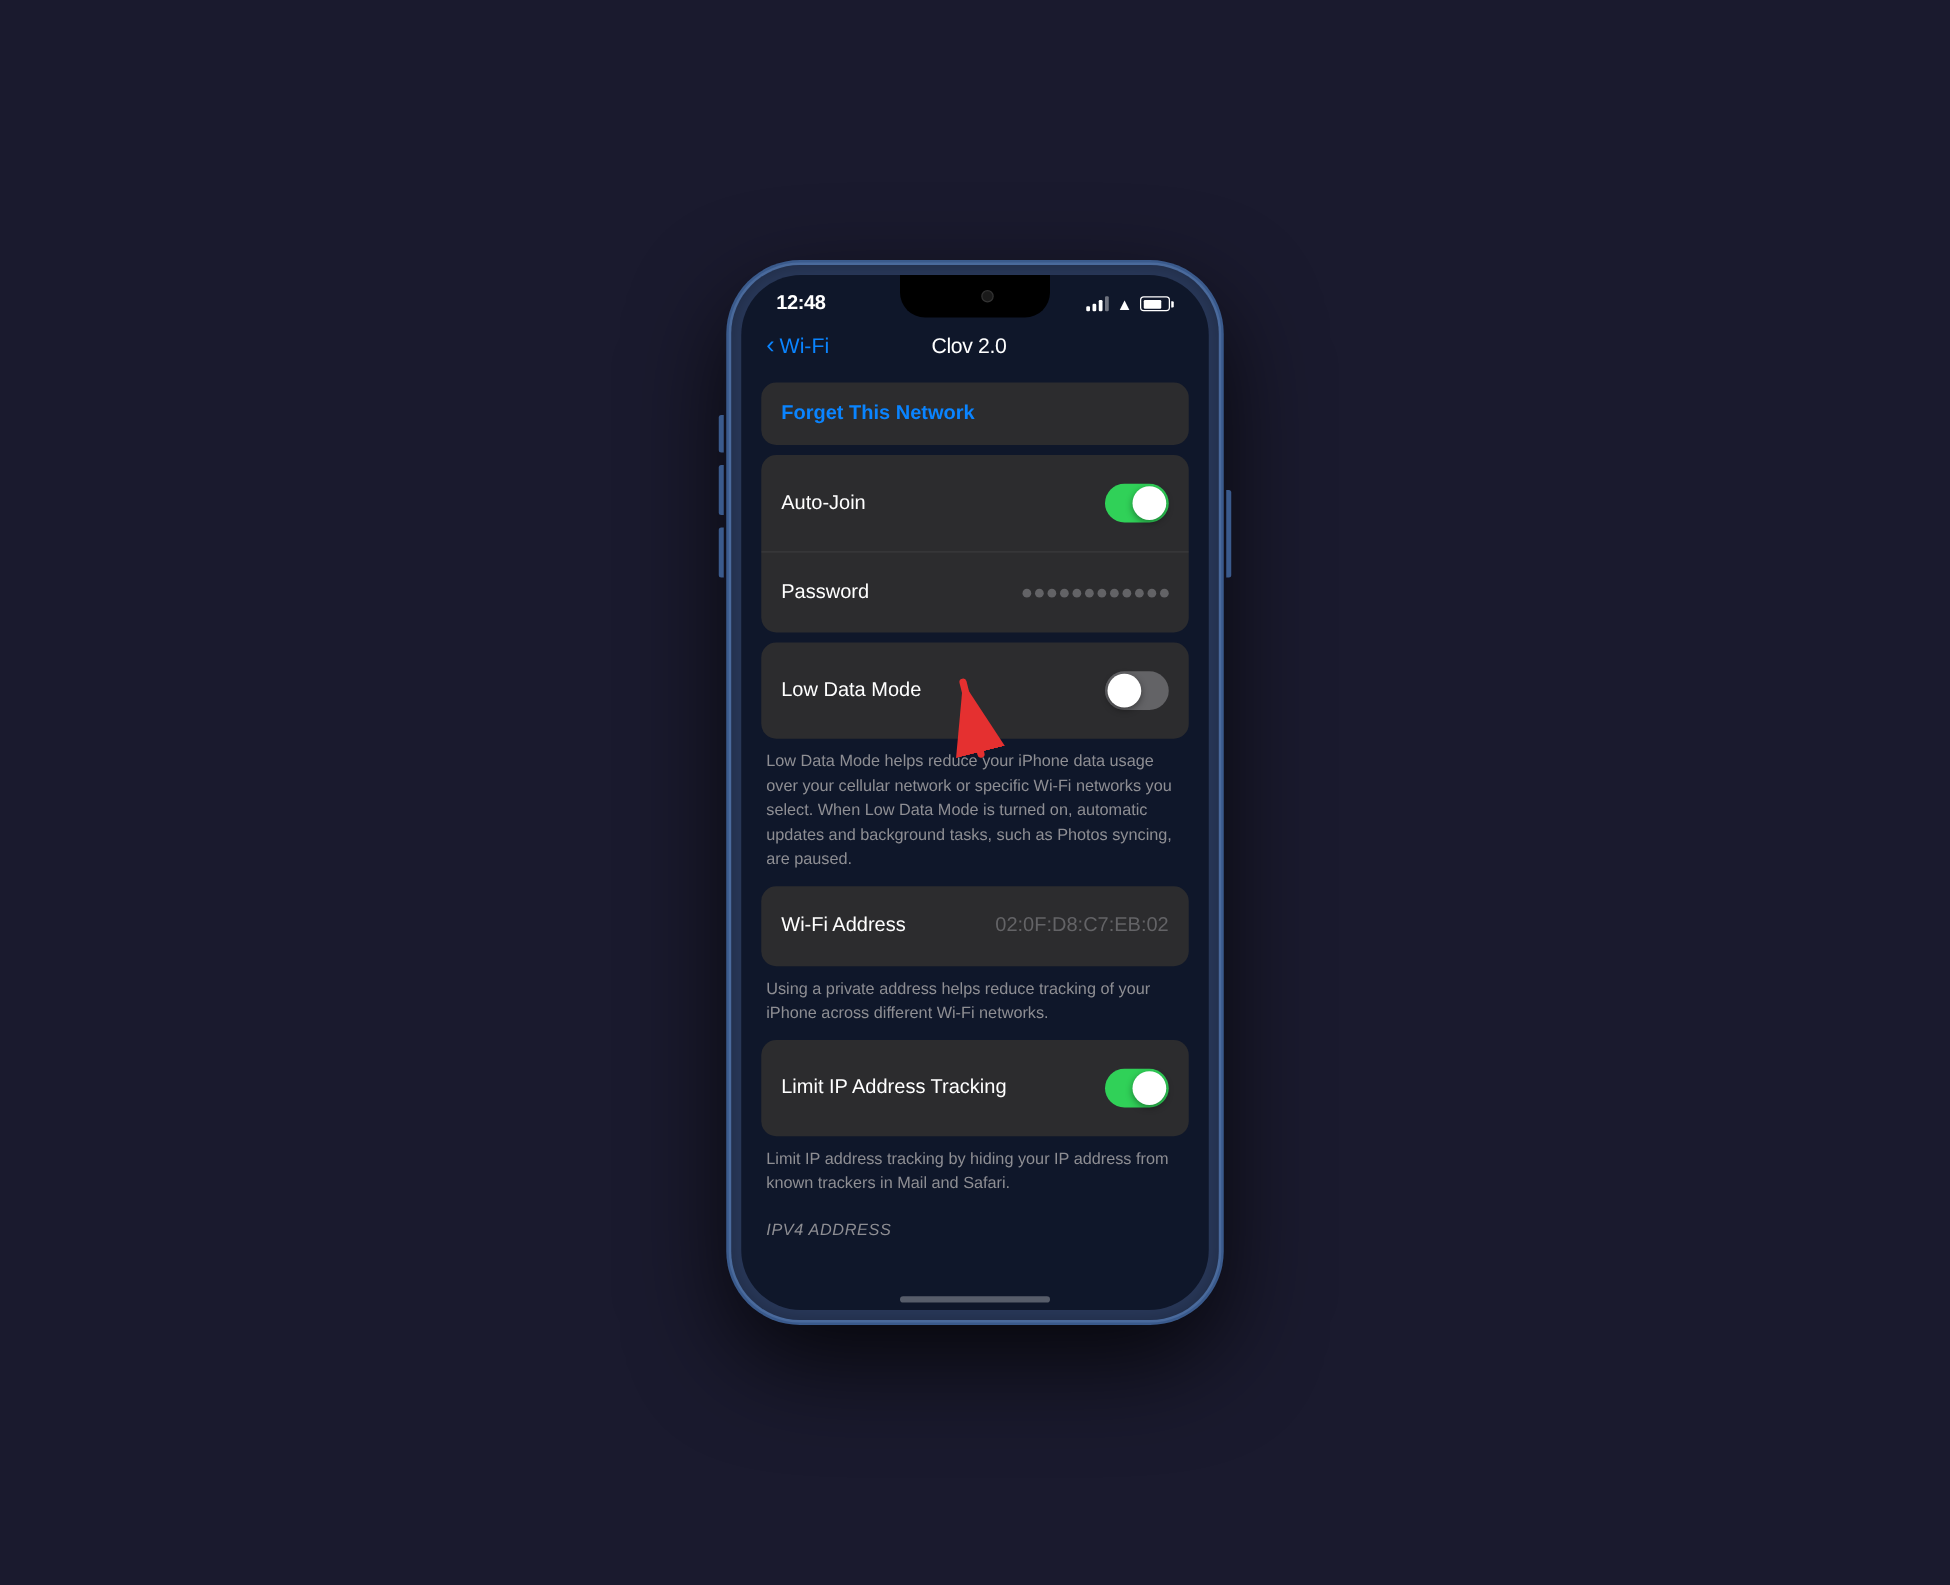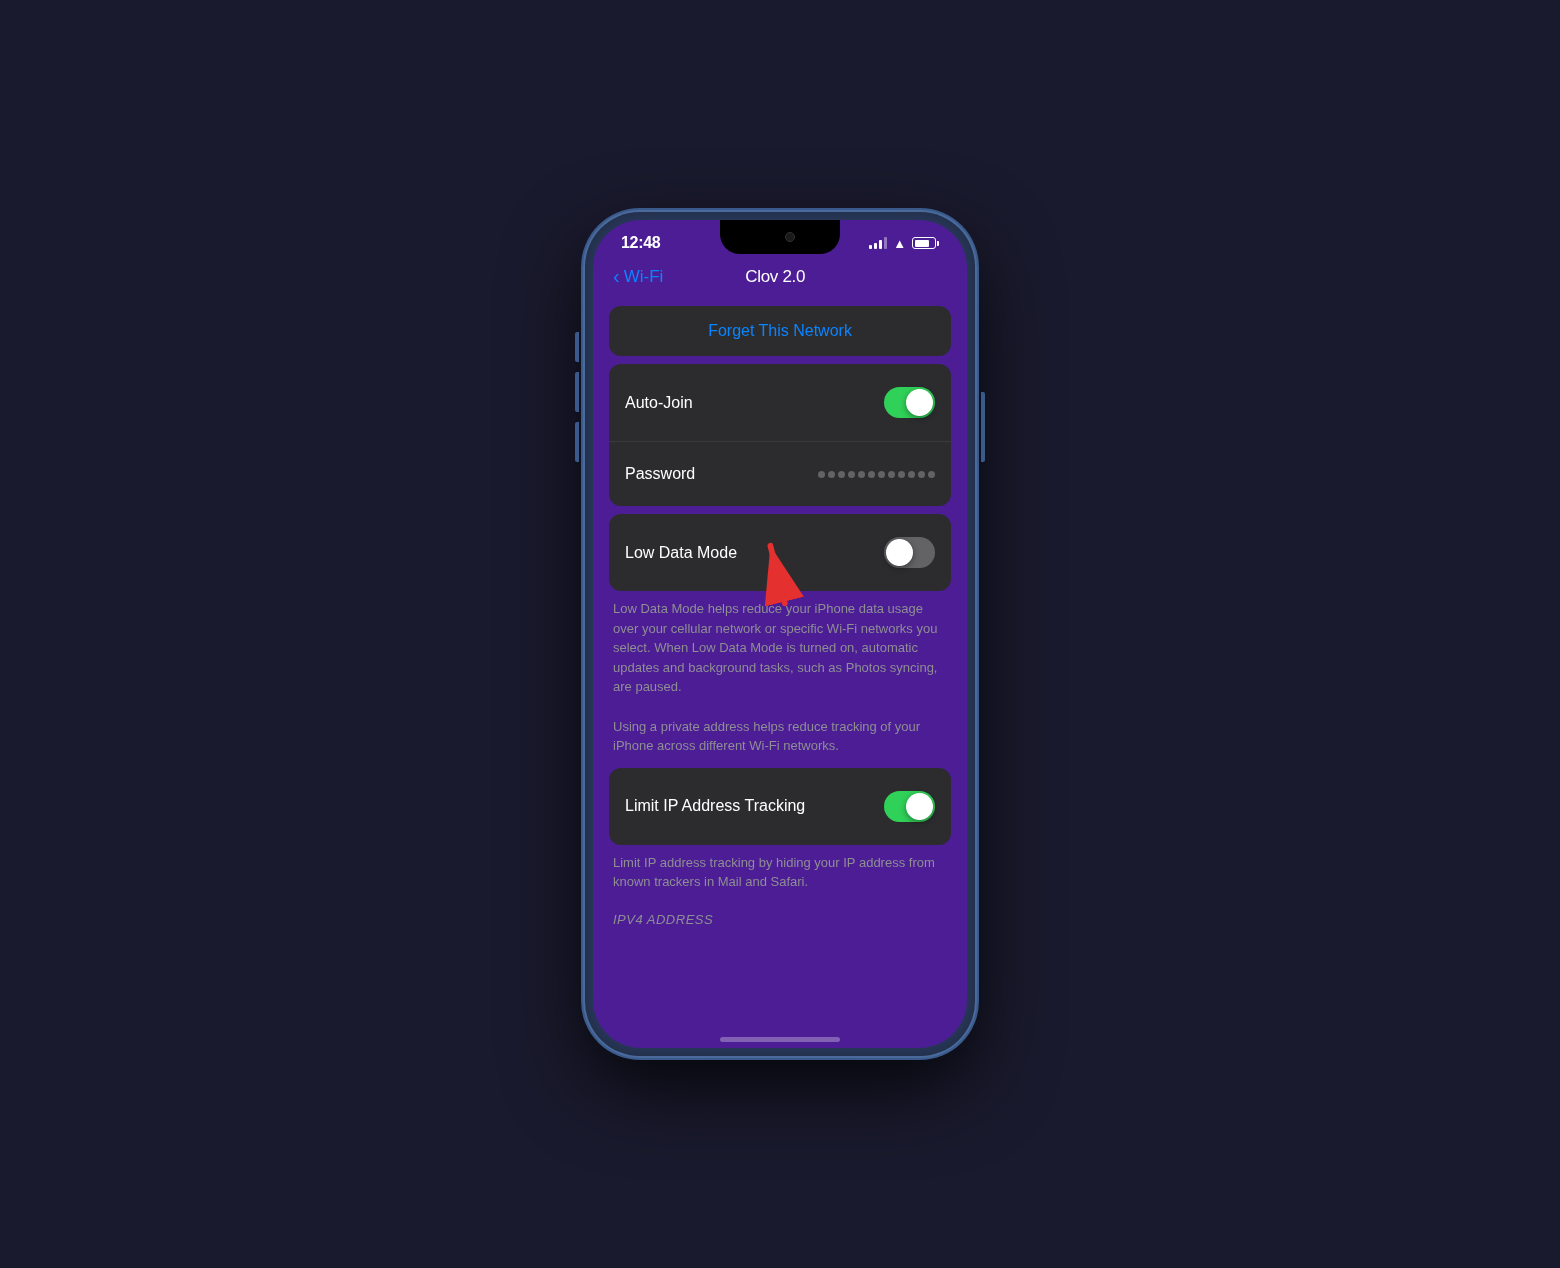--- a/index.html
+++ b/index.html
@@ -23,21 +23,21 @@
         0 0 0 2px #4a6a9c,
         0 0 0 4px #3a5a8c,
         0 30px 80px rgba(0,0,0,0.8),
         inset 0 0 20px rgba(0,0,0,0.3);
       position: relative;
     }
 
     .phone-inner {
       width: 100%;
       height: 100%;
-      background: #4c1d95;
+      background: #0f172a;
       border-radius: 48px;
       overflow: hidden;
       position: relative;
       display: flex;
       flex-direction: column;
     }
 
     
     .btn-volume-up {
       position: absolute;
@@ -252,24 +252,25 @@
 
     .cell-value-blue {
       color: #0a84ff;
       font-size: 16px;
     }
 
     
     .forget-cell {
       display: flex;
       align-items: center;
-      justify-content: center;
+      justify-content: flex-start;
       padding: 13px 16px;
       min-height: 50px;
       cursor: pointer;
+      font-weight: bold;
     }
 
     
     .toggle {
       width: 51px;
       height: 31px;
       border-radius: 16px;
       position: relative;
       flex-shrink: 0;
     }
@@ -451,20 +452,24 @@
             <div class="toggle toggle-off">
               <div class="toggle-knob"></div>
             </div>
           </div>
         </div>
         <p class="description-text">Low Data Mode helps reduce your iPhone data usage over your cellular network or specific Wi-Fi networks you select. When Low Data Mode is turned on, automatic updates and background tasks, such as Photos syncing, are paused.</p>
       </div>
 
       <div class="section">
         <div class="cell-group">
+          <div class="cell">
+            <span class="cell-label">Wi-Fi Address</span>
+            <span class="cell-value">02:0F:D8:C7:EB:02</span>
+          </div>
         </div>
         <p class="description-text">Using a private address helps reduce tracking of your iPhone across different Wi-Fi networks.</p>
       </div>
 
       <div class="section">
         <div class="cell-group">
           <div class="cell">
             <span class="cell-label">Limit IP Address Tracking</span>
             <div class="toggle toggle-on">
               <div class="toggle-knob"></div>

